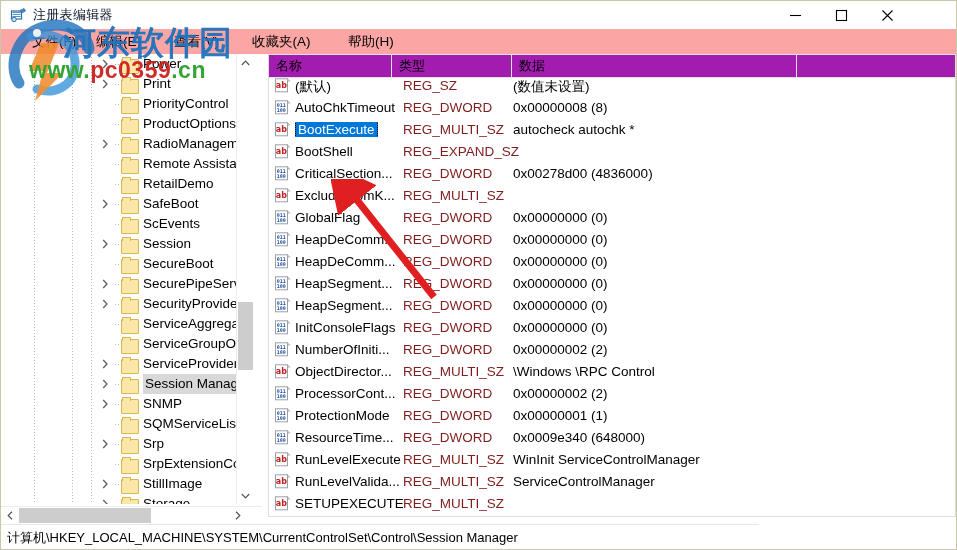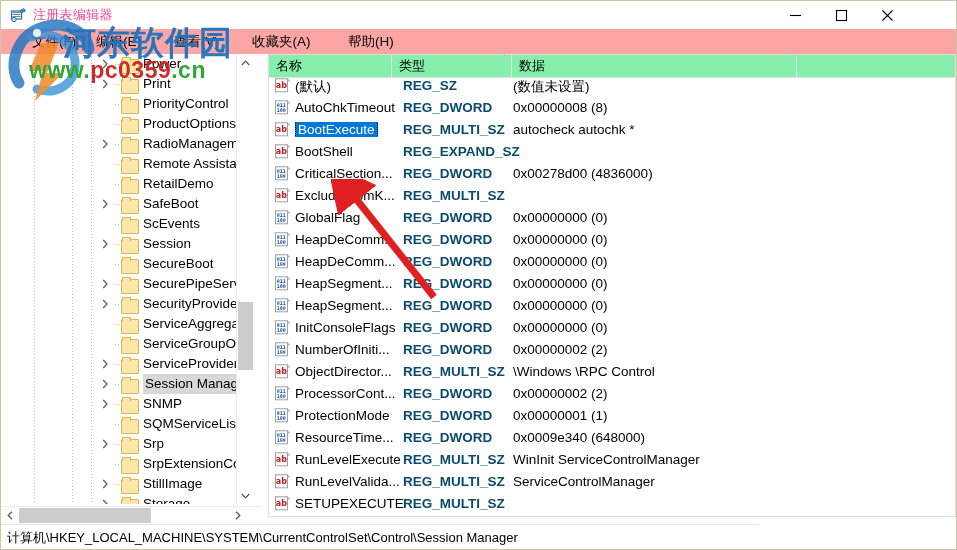--- a/index.html
+++ b/index.html
@@ -20,21 +20,21 @@
   
   #titlebar {
     position: absolute; left: 0; top: 0; width: 100%; height: 28px;
     background: #ffffff;
   }
   #title-icon {
     position: absolute; left: 9px; top: 6px; width: 17px; height: 17px;
   }
   #title-text {
     position: absolute; left: 32px; top: 5px;
-    font-size: 13px; color: #ec4899; white-space: nowrap;
+    font-size: 13px; color: #0f172a; white-space: nowrap;
     letter-spacing: .3px;
   }
   .wbtn {
     position: absolute; top: 0; width: 46px; height: 28px;
     display: flex; align-items: center; justify-content: center;
   }
   #btn-min { right: 138px; }
   #btn-max { right: 92px; }
   #btn-close { right: 46px; }
   .wbtn svg { display: block; }
@@ -157,21 +157,21 @@
   
   #list-pane {
     position: absolute; left: 267px; top: 0;
     width: 688px; height: 463px;
     border: 1px solid #dededc;
     background: #ffffff; overflow: hidden;
   }
   #list-header {
     position: relative; height: 23px;
     border-bottom: 1px solid #e2e2e2;
-    background: #86efac;
+    background: #a21caf;
   }
   .hcell {
     position: absolute; top: 0; height: 22px;
     font-size: 13px; color: #000;
     line-height: 22px; padding-left: 7px;
     border-right: 1px solid #e2e2e2;
     white-space: nowrap;
   }
   #hc-name { left: 0;   width: 123px; }
   #hc-type { left: 123px; width: 120px; }
@@ -191,21 +191,21 @@
   .vname {
     width: 108px; flex: 0 0 108px;
     font-size: 13.5px; color: #000; overflow: hidden;
   }
   .vrow.selected .vname span {
     background: #0078d7; color: #ffffff; padding: 1px 3px;
     outline: 1px dotted #000; outline-offset: -1px;
   }
   .vtype {
     width: 110px; flex: 0 0 110px;
-    font-size: 13.5px; color: #0c4a6e; font-weight: bold;
+    font-size: 13.5px; color: #7f1d1d;
   }
   .vdata {
     flex: 1 1 auto;
     font-size: 13.5px; color: #000; overflow: hidden;
   }
 
   
   #statusbar {
     position: absolute; left: 0; bottom: 0;
     width: 758px; height: 25px;

